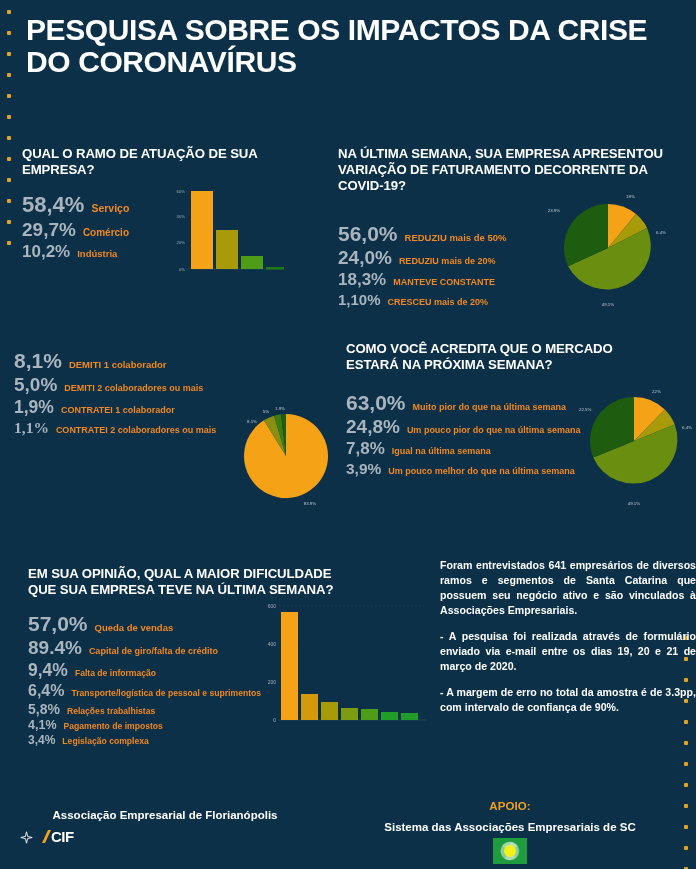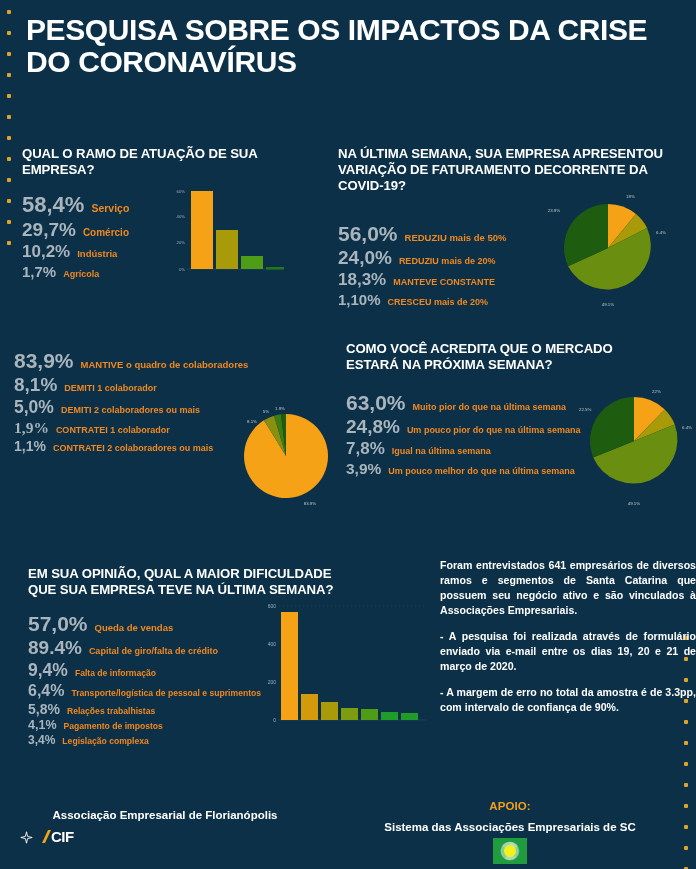--- a/index.html
+++ b/index.html
@@ -142,24 +142,20 @@
           <span class="pct">58,4%</span>
           <span class="lab">Serviço</span>
         </div>
       <div class="stat">
           <span class="pct">29,7%</span>
           <span class="lab">Comércio</span>
         </div>
       <div class="stat">
           <span class="pct">10,2%</span>
           <span class="lab">Indústria</span>
-        </div>
-      <div class="stat">
-          <span class="pct">1,7%</span>
-          <span class="lab">Agrícola</span>
         </div>
     </div>
   </div>
 
   <div class="chart" style="left:166px; top:182px;">
     <svg width="120" height="100" viewBox="0 0 120 100">
       <text class="axis-label" x="19" y="10.5" text-anchor="end">60%</text>
       <text class="axis-label" x="19" y="36" text-anchor="end">40%</text>
       <text class="axis-label" x="19" y="62" text-anchor="end">20%</text>
       <text class="axis-label" x="19" y="89" text-anchor="end">0%</text>
@@ -207,24 +203,20 @@
       </g>
       <text class="pie-label" x="98" y="8">18%</text>
       <text class="pie-label" x="128" y="44">6.4%</text>
       <text class="pie-label" x="80" y="116" text-anchor="middle">49.1%</text>
       <text class="pie-label" x="26" y="22" text-anchor="middle">23.9%</text>
     </svg>
   </div>
 
   <div class="section s3" style="left:14px; top:336px; width:330px;">
     <div class="stats" style="margin-top:13px;">
-      <div class="stat">
-          <span class="pct">83,9%</span>
-          <span class="lab">MANTIVE o quadro de colaboradores</span>
-        </div>
       <div class="stat">
           <span class="pct">8,1%</span>
           <span class="lab">DEMITI 1 colaborador</span>
         </div>
       <div class="stat">
           <span class="pct">5,0%</span>
           <span class="lab">DEMITI 2 colaboradores ou mais</span>
         </div>
       <div class="stat">
           <span class="pct">1,9%</span>

